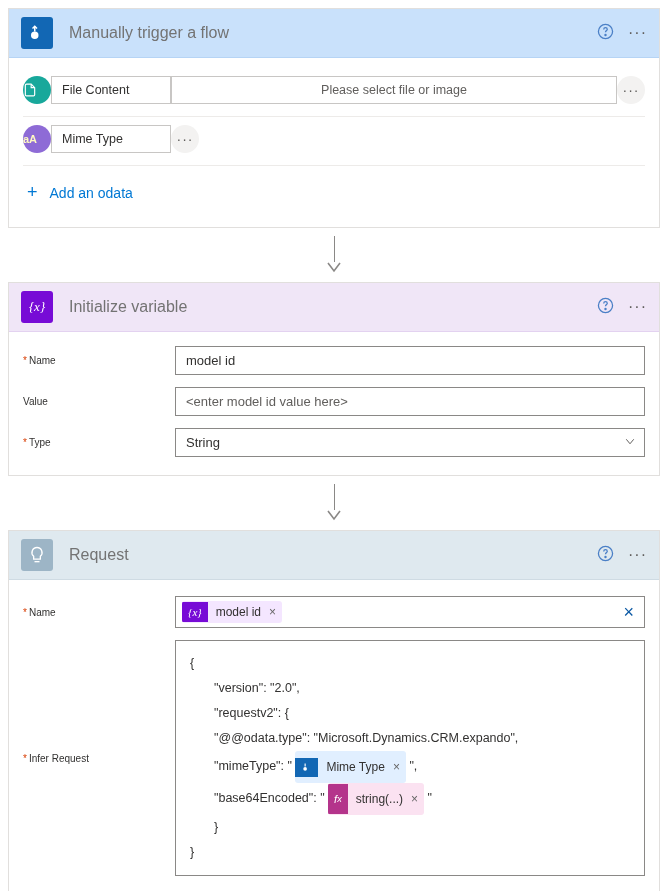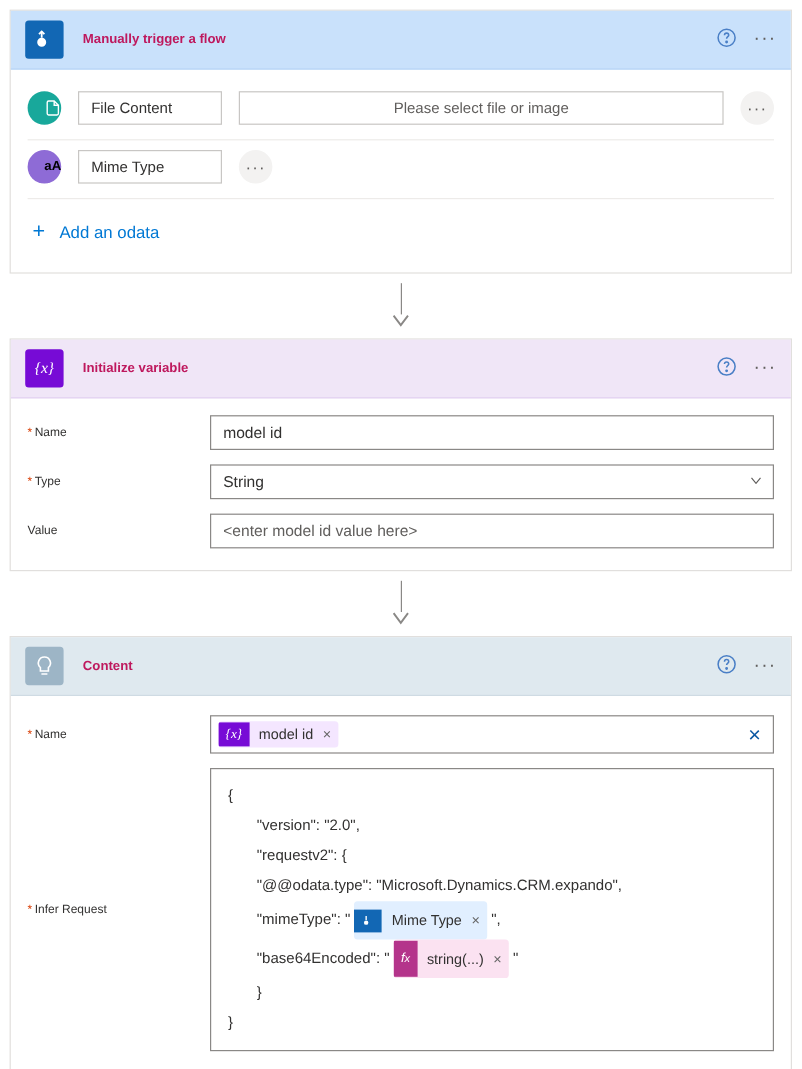--- a/index.html
+++ b/index.html
@@ -17,46 +17,46 @@
   }
   
   .card-header {
     display: flex;
     align-items: center;
     padding: 8px 12px;
   }
   .hdr-blue { background: #c9e1fb; border-bottom: 1px solid #b6d4f5; }
   .hdr-purple-light { background: #f0e6f7; border-bottom: 1px solid #e3d2f0; }
   .hdr-slate { background: #dfe9ef; border-bottom: 1px solid #cfdbe3; }
-  .hdr-title { flex: 1; font-size: 11px; font-weight: 700; color: #be185d; }
+  .hdr-title { flex: 1; font-size: 16px; font-weight: 400; color: #737373; }
   .hdr-actions { display: flex; align-items: center; gap: 14px; }
   .icon-badge {
     width: 32px; height: 32px;
     display: flex; align-items: center; justify-content: center;
     border-radius: 3px;
     margin-right: 16px;
   }
   .ib-blue { background: #1267b4; color: #fff; }
   .ib-purple { background: #770bd6; color: #fff; }
   .ib-slate { background: #9db5c6; color: #fff; }
   .help-icon { color: #4a7fc6; cursor: pointer; }
   .menu-dots { color: #605e5c; cursor: pointer; letter-spacing: 1px; font-size: 16px; }
 
   
   .card-body { padding: 10px 14px 6px; }
   .input-row {
-    display: flex; align-items: center; gap: 14px;
+    display: flex; align-items: center; 
     padding: 8px 0 12px;
     border-bottom: 1px solid #edebe9;
   }
   .input-row:last-of-type { border-bottom: none; }
   .pill-icon {
     width: 28px; height: 28px; border-radius: 50%;
-    display: flex; align-items: center; justify-content: flex-end;
-    color: #000000; font-size: 12px; flex-shrink: 0;
+    display: flex; align-items: center; justify-content: flex-start;
+    color: #fef9c3; font-size: 12px; flex-shrink: 0;
   }
   .pi-teal { background: #18a89b; }
   .pi-violet { background: #8e6bd6; }
   .mini-label {
     border: 1px solid #c8c6c4; padding: 6px 10px;
     width: 120px; font-size: 12.5px; flex-shrink: 0;
   }
   .mini-input {
     border: 1px solid #c8c6c4; padding: 6px 10px;
     flex: 1; font-size: 12.5px; color: #605e5c;
@@ -210,55 +210,55 @@
       </span>
       <span class="menu-dots">···</span>
     </div>
   </div>
   <div style="padding:8px 0 12px;">
     <div class="form-row">
       <div class="form-label req">Name</div>
       <div class="form-field">model id</div>
     </div>
     <div class="form-row">
+      <div class="form-label">Value</div>
+      <div class="form-field placeholder">&lt;enter model id value here&gt;</div>
+    </div>
+    <div class="form-row">
       <div class="form-label req">Type</div>
       <div class="form-field form-select">
         <span>String</span>
         <span class="chev">
           <svg width="12" height="12" viewBox="0 0 16 16">
               <path d="M3 5l5 6 5-6" fill="none" stroke="#605e5c" stroke-width="1.3"></path>
             </svg>
         </span>
       </div>
     </div>
-    <div class="form-row">
-      <div class="form-label">Value</div>
-      <div class="form-field placeholder">&lt;enter model id value here&gt;</div>
-    </div>
   </div>
 </div>
 
 <div class="arrow-connector">
   <div class="line"></div>
   <div class="head">
       <svg width="16" height="12" viewBox="0 0 16 12">
         <path d="M2 1 L8 9 L14 1" fill="none" stroke="#8a8886" stroke-width="1.6"></path>
       </svg>
     </div>
 </div>
 
 <div class="card">
   <div class="card-header hdr-slate">
     <div class="icon-badge ib-slate">
       <svg width="20" height="20" viewBox="0 0 24 24" fill="none" stroke="white" stroke-width="1.6">
         <path d="M12 3a6 6 0 00-4 10.5V17h8v-3.5A6 6 0 0012 3z"></path>
           <path d="M9 20h6"></path>
       </svg>
     </div>
-    <div class="hdr-title">Content</div>
+    <div class="hdr-title">Request</div>
     <div class="hdr-actions">
       <span class="help-icon">
         <svg width="17" height="17" viewBox="0 0 24 24" fill="none" stroke="#4a7fc6" stroke-width="1.8">
             <circle cx="12" cy="12" r="10"></circle>
             <path d="M9.5 9a2.5 2.5 0 115 0c0 1.5-2.5 2-2.5 4"></path>
             <circle cx="12" cy="17" r="0.8" fill="#4a7fc6"></circle>
           </svg>
       </span>
       <span class="menu-dots">···</span>
     </div>

